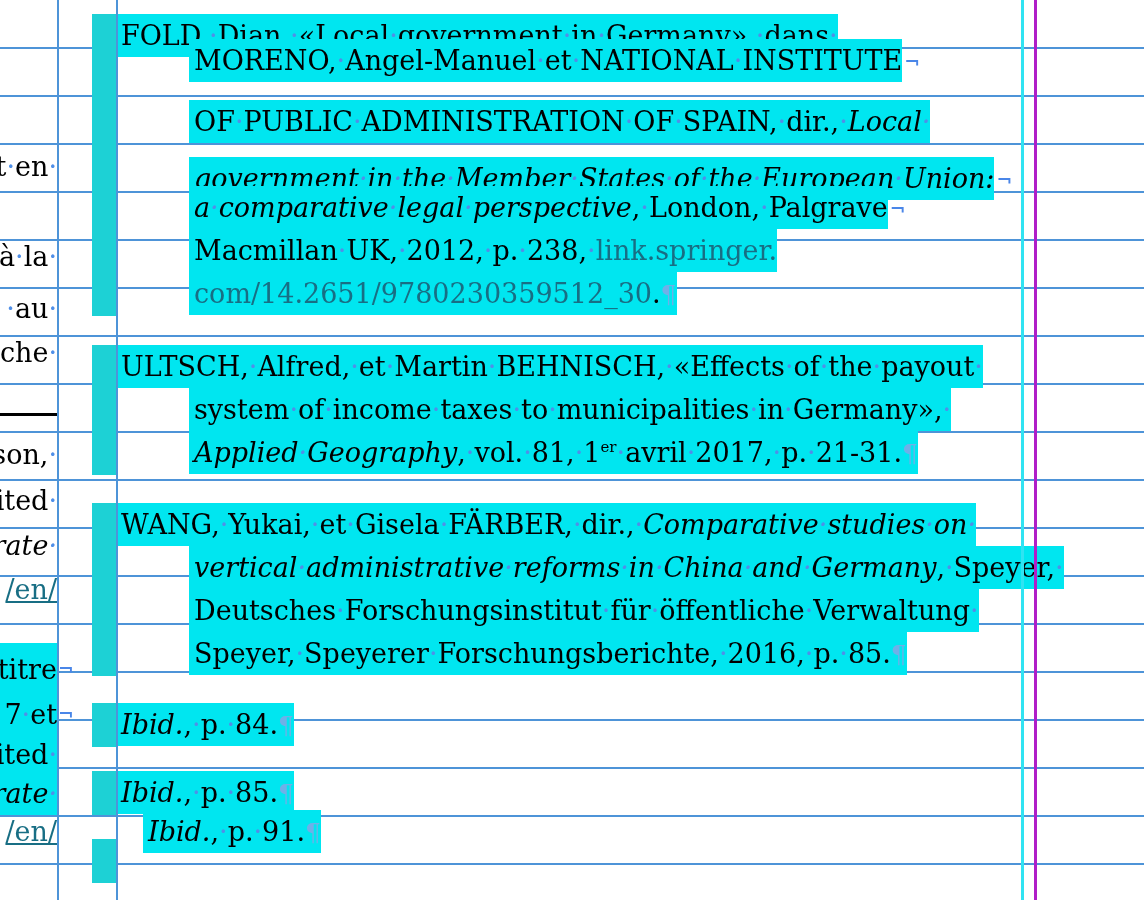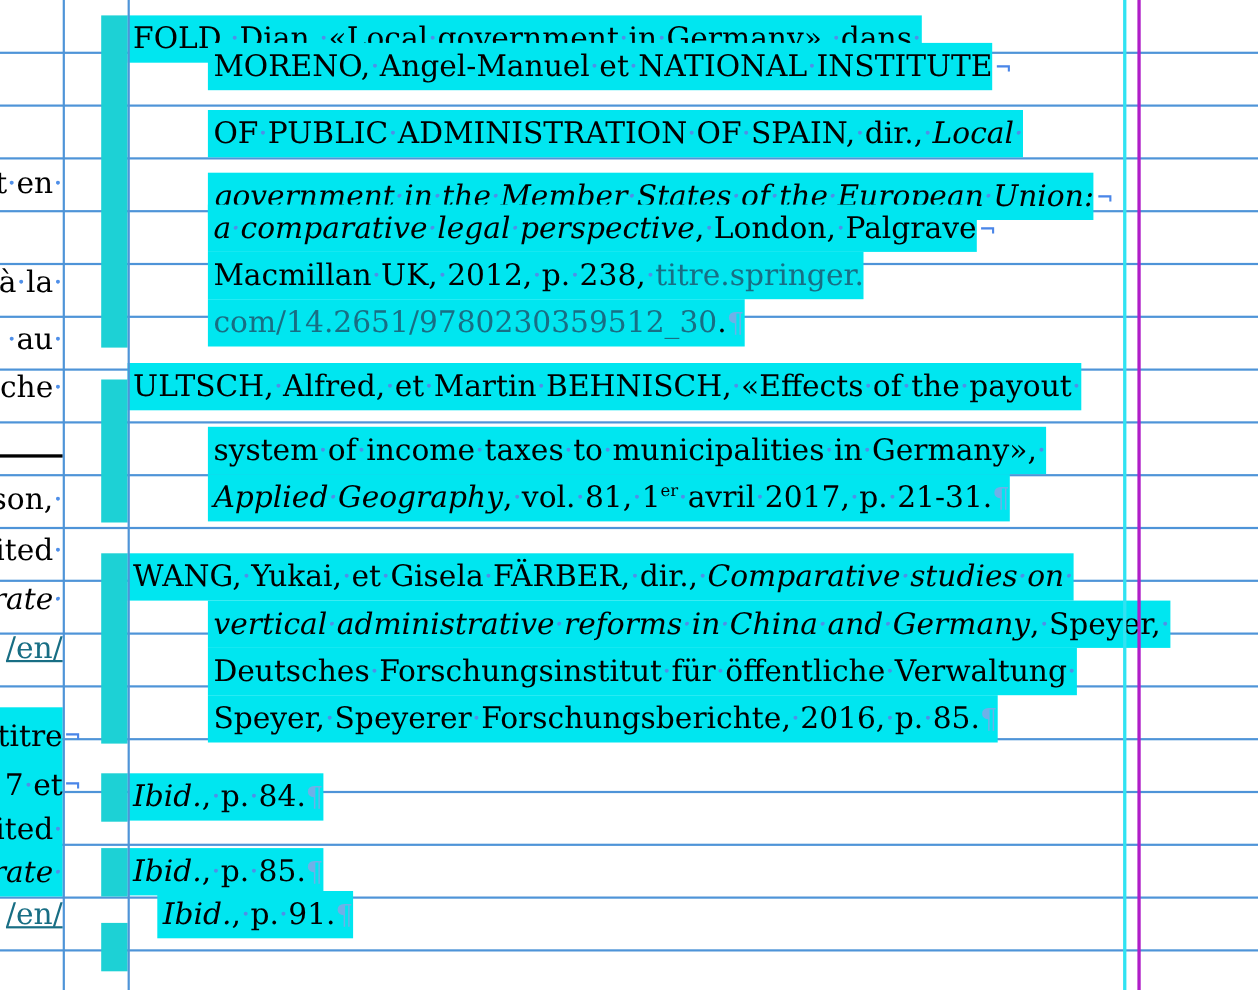--- a/index.html
+++ b/index.html
@@ -74,23 +74,23 @@
       <div class="lfrag" style="top: 733px;"><span>ited<span class="dot">·</span></span></div>
       <div class="lfrag" style="top: 772px;"><span class="it">rate<span class="dot">·</span></span></div>
       <div class="lfrag" style="top: 810px;"><a class="lnk lnku">/en/</a></div>
       <span class="mbrk" style="left: 59px; top: 648px;">¬</span>
       <span class="mbrk" style="left: 59px; top: 693px;">¬</span>
       <div class="line" style="left: 116px; top: 14px;"><span class="hl"><span>FOLD,<span class="dot">·</span>Dian,<span class="dot">·</span>«Local<span class="dot">·</span>government<span class="dot">·</span>in<span class="dot">·</span>Germany»,<span class="dot">·</span>dans<span class="dot">·</span></span></span></div>
       <div class="line" style="left: 189px; top: 39px;"><span class="hl"><span>MORENO,<span class="dot">·</span>Angel-Manuel<span class="dot">·</span>et<span class="dot">·</span>NATIONAL<span class="dot">·</span>INSTITUTE</span></span><span class="brk">¬</span></div>
       <div class="line" style="left: 189px; top: 100px;"><span class="hl"><span>OF<span class="dot">·</span>PUBLIC<span class="dot">·</span>ADMINISTRATION<span class="dot">·</span>OF<span class="dot">·</span>SPAIN,<span class="dot">·</span>dir.,<span class="dot">·</span></span><span class="it">Local<span class="dot">·</span></span></span></div>
       <div class="line" style="left: 189px; top: 157px;"><span class="hl"><span class="it">government<span class="dot">·</span>in<span class="dot">·</span>the<span class="dot">·</span>Member<span class="dot">·</span>States<span class="dot">·</span>of<span class="dot">·</span>the<span class="dot">·</span>European<span class="dot">·</span>Union:</span></span><span class="brk">¬</span></div>
       <div class="line" style="left: 189px; top: 186px;"><span class="hl"><span class="it">a<span class="dot">·</span>comparative<span class="dot">·</span>legal<span class="dot">·</span>perspective</span><span>,<span class="dot">·</span>London,<span class="dot">·</span>Palgrave</span></span><span class="brk">¬</span></div>
-      <div class="line" style="left: 189px; top: 229px;"><span class="hl"><span>Macmillan<span class="dot">·</span>UK,<span class="dot">·</span>2012,<span class="dot">·</span>p.<span class="dot">·</span>238,<span class="dot">·</span></span><a class="lnk">titre.springer.</a></span></div>
+      <div class="line" style="left: 189px; top: 229px;"><span class="hl"><span>Macmillan<span class="dot">·</span>UK,<span class="dot">·</span>2012,<span class="dot">·</span>p.<span class="dot">·</span>238,<span class="dot">·</span></span><a class="lnk">link.springer.</a></span></div>
       <div class="line" style="left: 189px; top: 272px;"><span class="hl"><a class="lnk">com/14.2651/9780230359512_30</a><span>.</span><span class="pil">¶</span></span></div>
-      <div class="line" style="left: 116px; top: 330px;"><span class="hl"><span>ULTSCH,<span class="dot">·</span>Alfred,<span class="dot">·</span>et<span class="dot">·</span>Martin<span class="dot">·</span>BEHNISCH,<span class="dot">·</span>«Effects<span class="dot">·</span>of<span class="dot">·</span>the<span class="dot">·</span>payout<span class="dot">·</span></span></span></div>
+      <div class="line" style="left: 116px; top: 345px;"><span class="hl"><span>ULTSCH,<span class="dot">·</span>Alfred,<span class="dot">·</span>et<span class="dot">·</span>Martin<span class="dot">·</span>BEHNISCH,<span class="dot">·</span>«Effects<span class="dot">·</span>of<span class="dot">·</span>the<span class="dot">·</span>payout<span class="dot">·</span></span></span></div>
       <div class="line" style="left: 189px; top: 388px;"><span class="hl"><span>system<span class="dot">·</span>of<span class="dot">·</span>income<span class="dot">·</span>taxes<span class="dot">·</span>to<span class="dot">·</span>municipalities<span class="dot">·</span>in<span class="dot">·</span>Germany»,<span class="dot">·</span></span></span></div>
       <div class="line" style="left: 189px; top: 431px;"><span class="hl"><span class="it">Applied<span class="dot">·</span>Geography</span><span>,<span class="dot">·</span>vol.<span class="dot">·</span>81,<span class="dot">·</span>1</span><sup class="sp2">er</sup><span><span class="dot">·</span>avril<span class="dot">·</span>2017,<span class="dot">·</span>p.<span class="dot">·</span>21-31.</span><span class="pil">¶</span></span></div>
       <div class="line" style="left: 116px; top: 503px;"><span class="hl"><span>WANG,<span class="dot">·</span>Yukai,<span class="dot">·</span>et<span class="dot">·</span>Gisela<span class="dot">·</span>FÄRBER,<span class="dot">·</span>dir.,<span class="dot">·</span></span><span class="it">Comparative<span class="dot">·</span>studies<span class="dot">·</span>on<span class="dot">·</span></span></span></div>
       <div class="line" style="left: 189px; top: 546px;"><span class="hl"><span class="it">vertical<span class="dot">·</span>administrative<span class="dot">·</span>reforms<span class="dot">·</span>in<span class="dot">·</span>China<span class="dot">·</span>and<span class="dot">·</span>Germany</span><span>,<span class="dot">·</span>Speyer,<span class="dot">·</span></span></span></div>
       <div class="line" style="left: 189px; top: 589px;"><span class="hl"><span>Deutsches<span class="dot">·</span>Forschungsinstitut<span class="dot">·</span>für<span class="dot">·</span>öffentliche<span class="dot">·</span>Verwaltung<span class="dot">·</span></span></span></div>
       <div class="line" style="left: 189px; top: 632px;"><span class="hl"><span>Speyer,<span class="dot">·</span>Speyerer<span class="dot">·</span>Forschungsberichte,<span class="dot">·</span>2016,<span class="dot">·</span>p.<span class="dot">·</span>85.</span><span class="pil">¶</span></span></div>
       <div class="line" style="left: 116px; top: 703px;"><span class="hl"><span class="it">Ibid.</span><span>,<span class="dot">·</span>p.<span class="dot">·</span>84.</span><span class="pil">¶</span></span></div>
       <div class="line" style="left: 116px; top: 771px;"><span class="hl"><span class="it">Ibid.</span><span>,<span class="dot">·</span>p.<span class="dot">·</span>85.</span><span class="pil">¶</span></span></div>
       <div class="line" style="left: 116px; top: 810px; margin-left: 27px;"><span class="hl"><span class="it">Ibid.</span><span>,<span class="dot">·</span>p.<span class="dot">·</span>91.</span><span class="pil">¶</span></span></div>
     </div>

